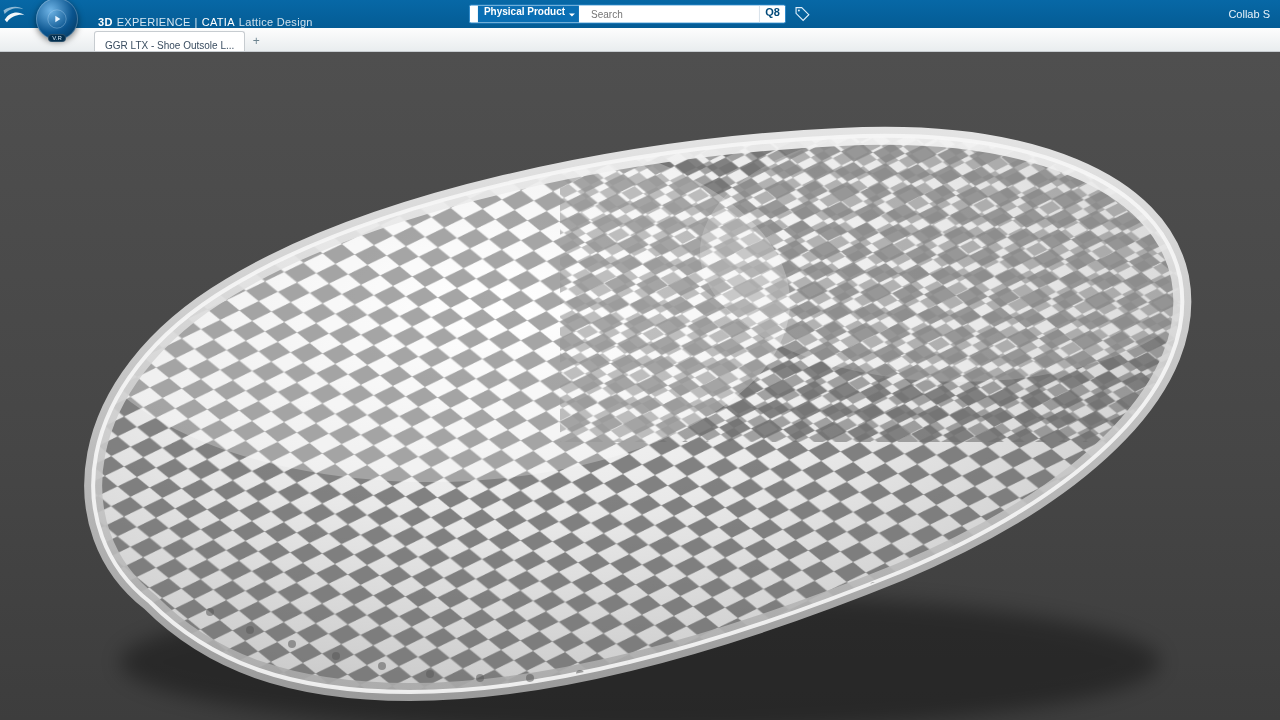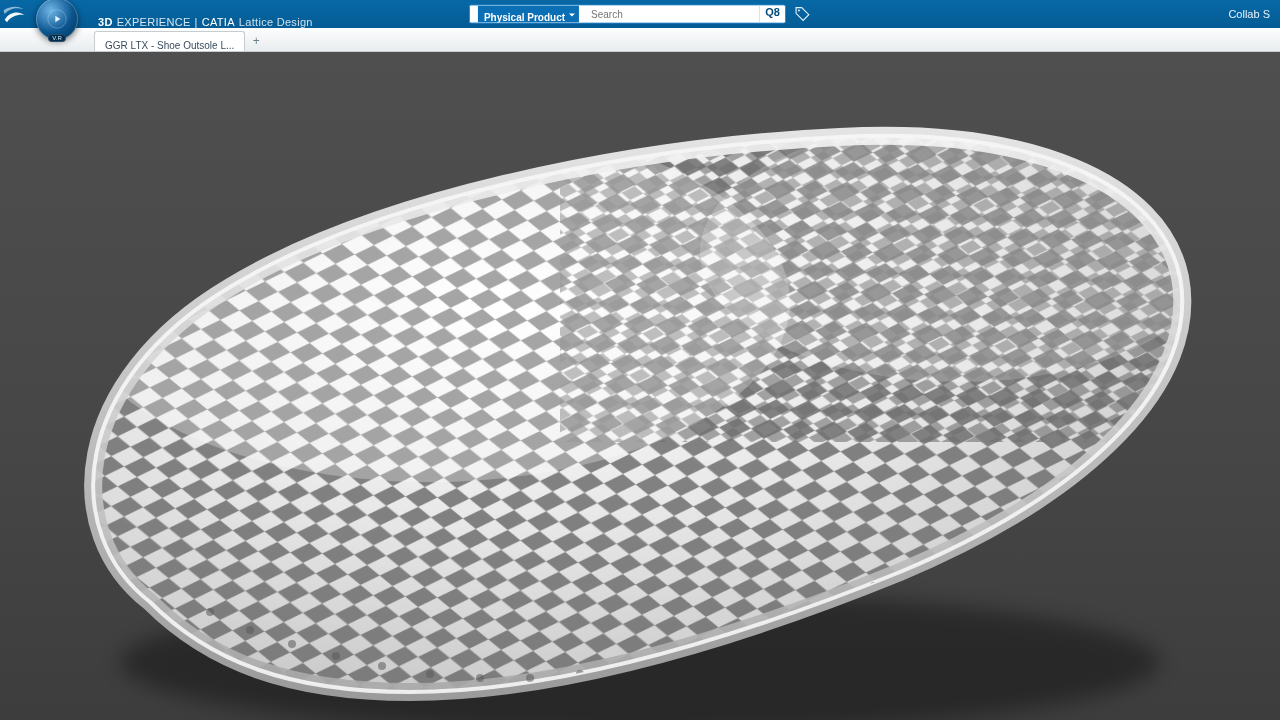--- a/index.html
+++ b/index.html
@@ -60,21 +60,21 @@
     background: #fff;
     border: 1px solid #2a88c9;
     border-radius: 2px;
     overflow: hidden;
   }
   .search-type {
     background: #0a6fb4;
     color: #fff;
     font-size: 10px;
     font-weight: bold;
-    padding: 6px 14px 0 6px;
+    padding: 0 14px 0 6px;
     height: 100%;
     display: flex; align-items: flex-start;
     position: relative;
     white-space: nowrap;
     margin-left: 8px;
   }
   .search-type::after {
     content: "";
     position: absolute; right: 4px; top: 50%; margin-top: -1px;
     border: 3px solid transparent; border-top-color: #fff;

